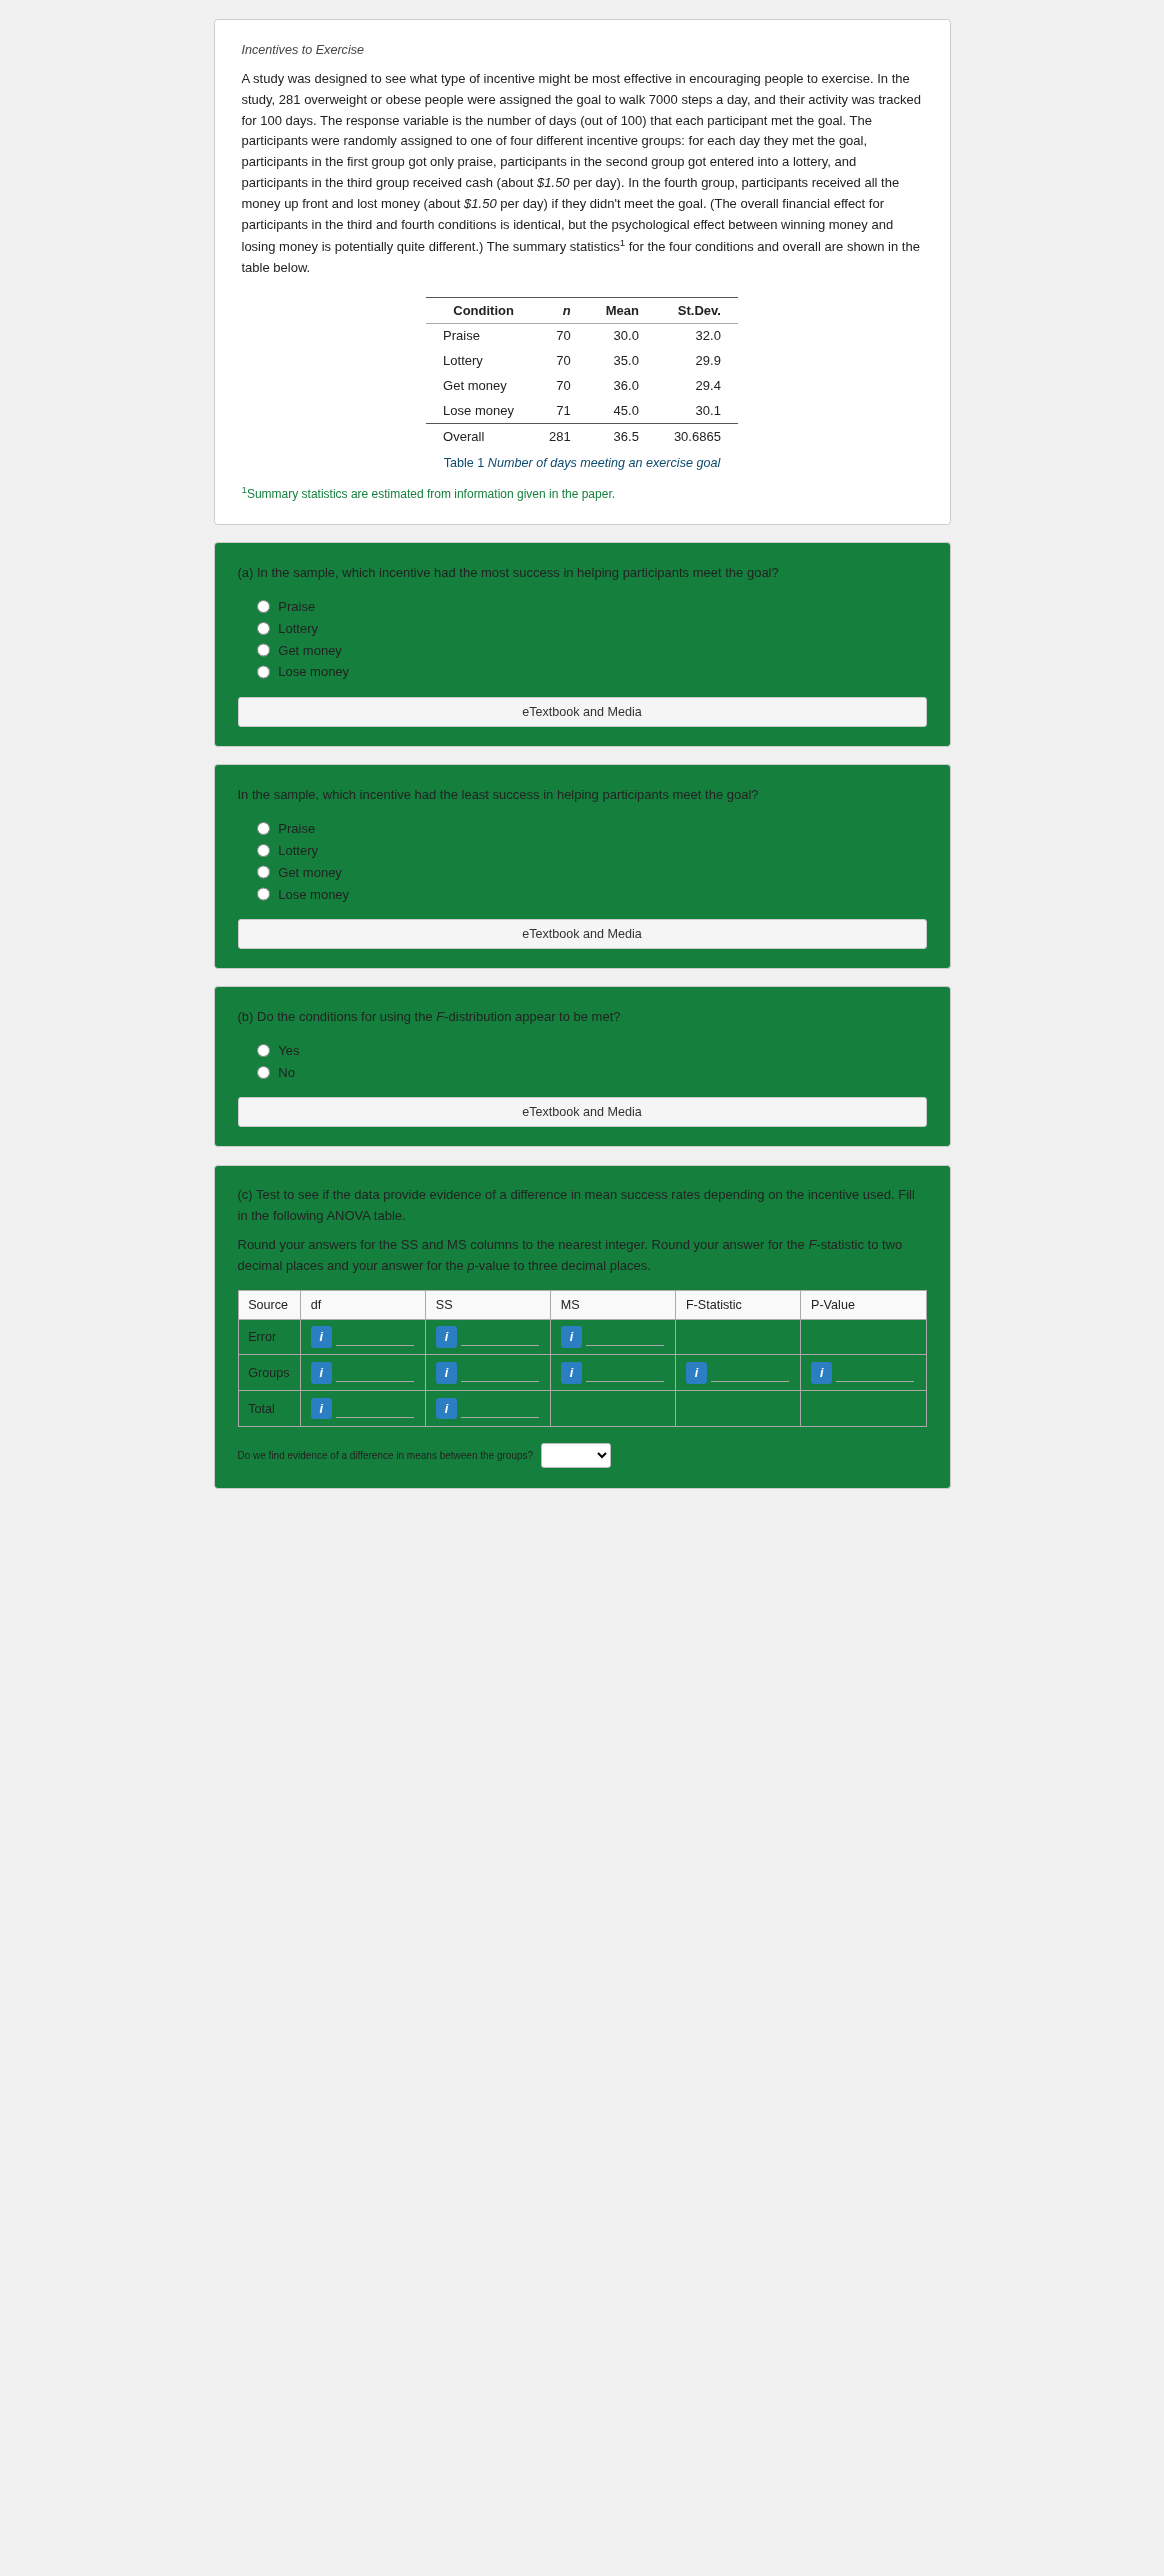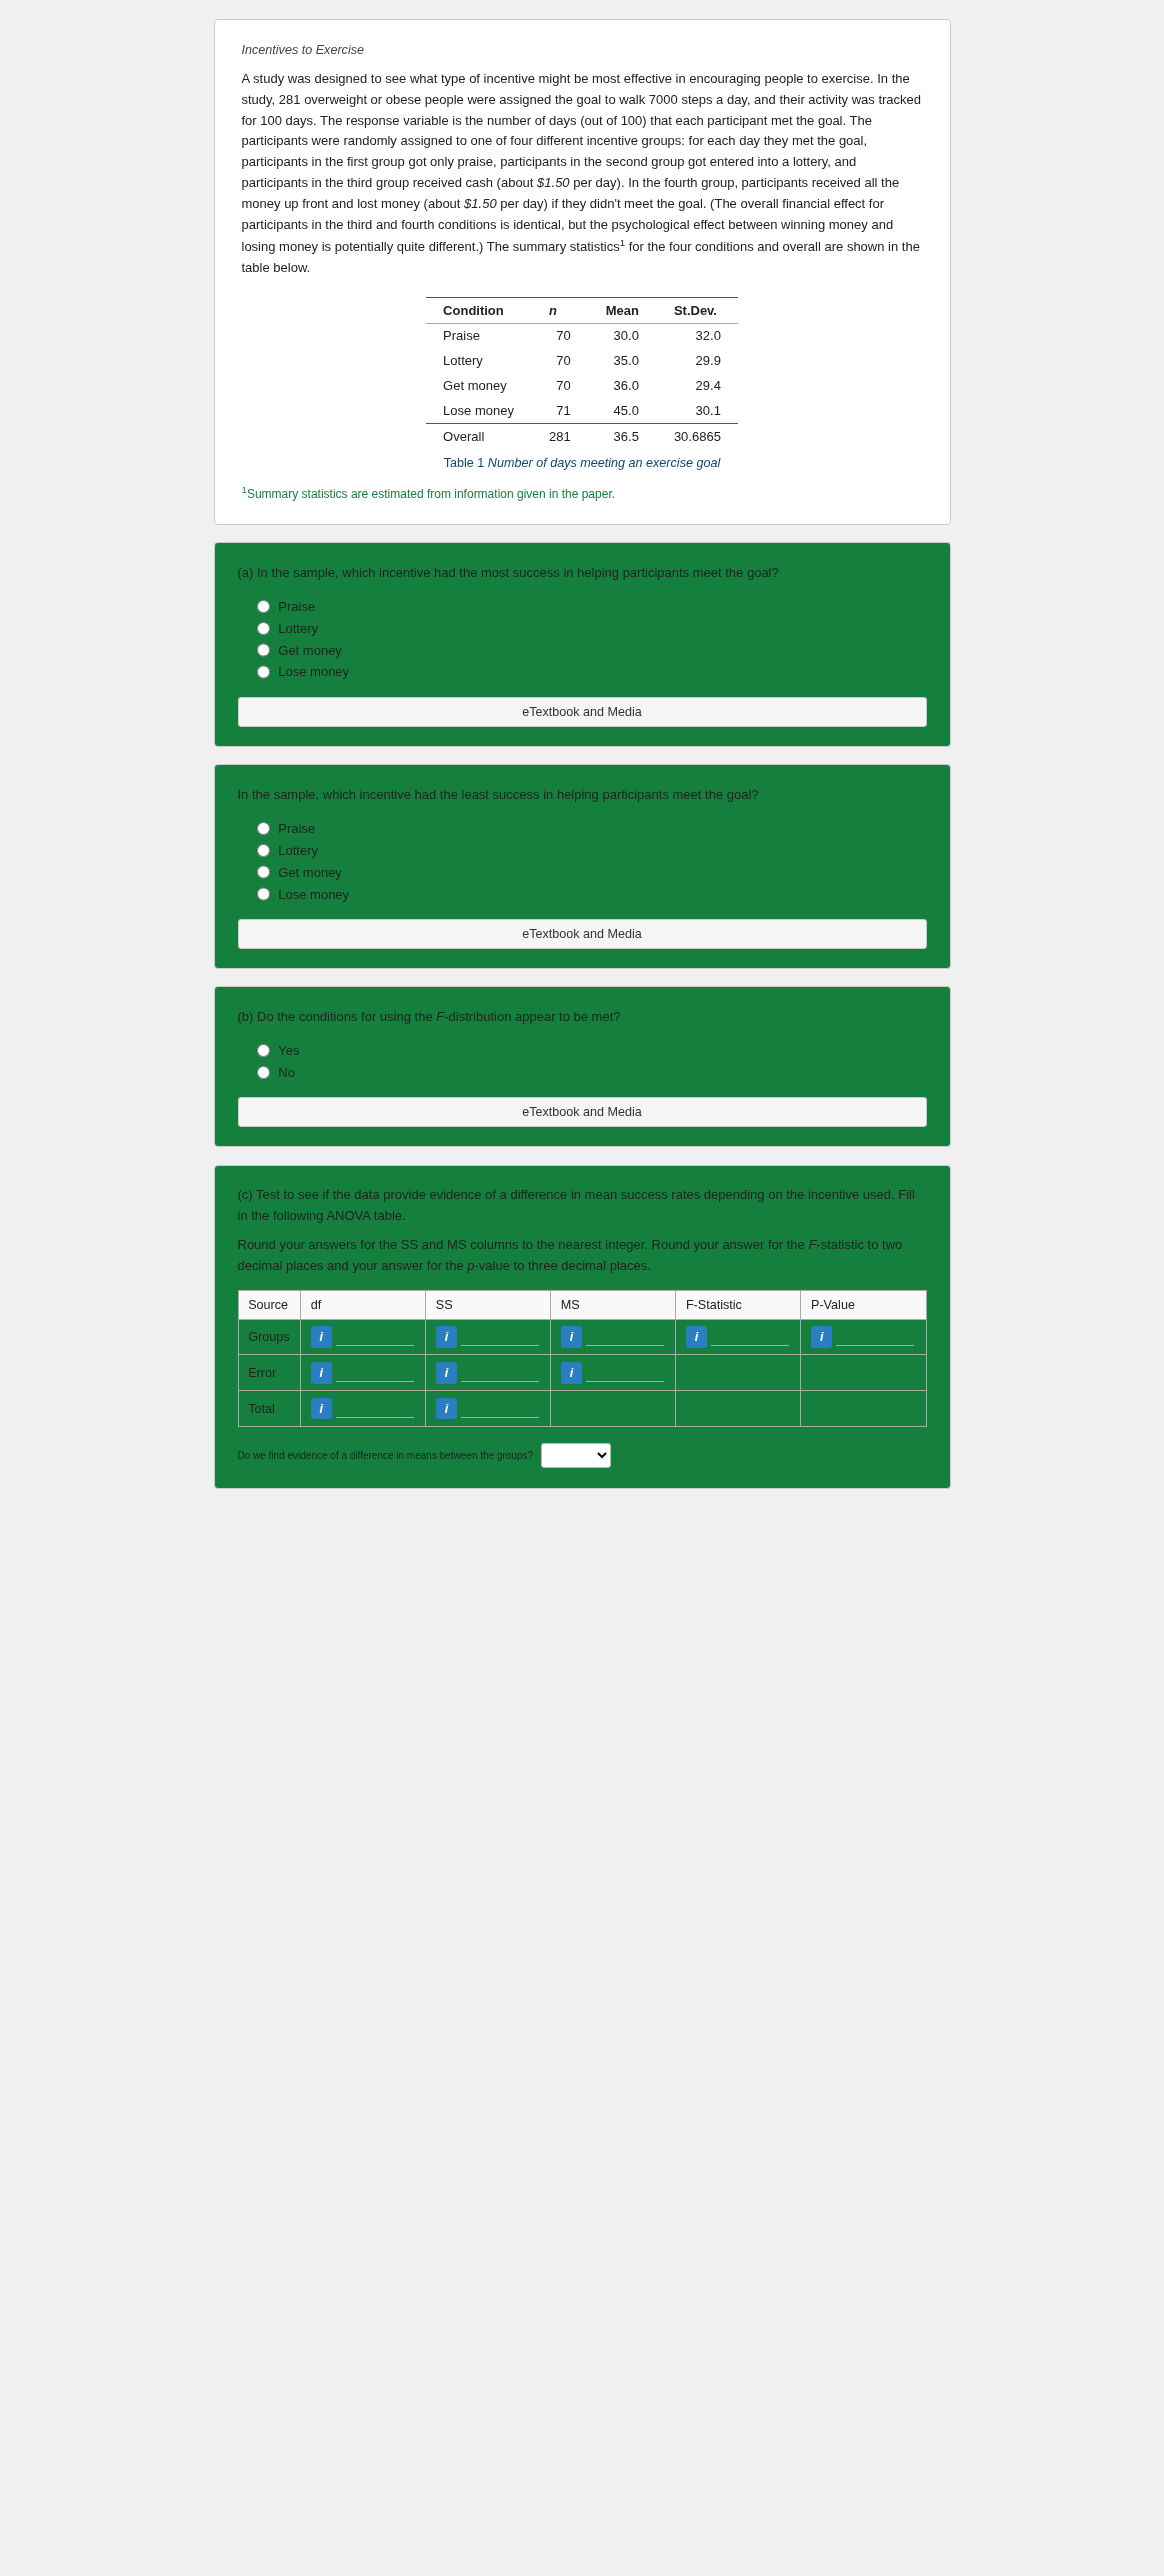--- a/index.html
+++ b/index.html
@@ -41,20 +41,21 @@
       min-width: 310px;
     }
     .data-table th, .data-table td {
       padding: 4.9px 17.5px;
       text-align: left;
     }
     .data-table th {
       border-top: 1.5px solid #555;
       border-bottom: 1px solid #aaa;
       font-weight: bold;
+      text-align: right;
     }
     .data-table td.num { text-align: right; }
     .data-table tr.last-row td {
       border-bottom: 1.5px solid #555;
     }
     .data-table tr.total-row td {
       border-top: 1px solid #aaa;
     }
     .table-caption {
       text-align: center;
@@ -312,54 +313,20 @@
         <th>df</th>
         <th>SS</th>
         <th>MS</th>
         <th>F-Statistic</th>
         <th>P-Value</th>
       </tr>
     </thead>
     <tbody>
 
       <tr>
-        <td>Groups</td>
-        <td>
-          <div class="anova-input-cell">
-            <button class="info-btn">i</button>
-            <input type="text" style="">
-          </div>
-        </td>
-        <td>
-          <div class="anova-input-cell">
-            <button class="info-btn">i</button>
-            <input type="text" style="">
-          </div>
-        </td>
-        <td>
-          <div class="anova-input-cell">
-            <button class="info-btn">i</button>
-            <input type="text" style="">
-          </div>
-        </td>
-        <td>
-          <div class="anova-input-cell">
-            <button class="info-btn">i</button>
-            <input type="text" style="">
-          </div>
-        </td>
-        <td>
-          <div class="anova-input-cell">
-            <button class="info-btn">i</button>
-            <input type="text" style="">
-          </div>
-        </td>
-      </tr>
-
-      <tr>
         <td>Error</td>
         <td>
           <div class="anova-input-cell">
             <button class="info-btn">i</button>
             <input type="text" style="">
           </div>
         </td>
         <td>
           <div class="anova-input-cell">
             <button class="info-btn">i</button>
@@ -367,20 +334,54 @@
           </div>
         </td>
         <td>
           <div class="anova-input-cell">
             <button class="info-btn">i</button>
             <input type="text" style="">
           </div>
         </td>
         <td></td>
         <td></td>
+      </tr>
+
+      <tr>
+        <td>Groups</td>
+        <td>
+          <div class="anova-input-cell">
+            <button class="info-btn">i</button>
+            <input type="text" style="">
+          </div>
+        </td>
+        <td>
+          <div class="anova-input-cell">
+            <button class="info-btn">i</button>
+            <input type="text" style="">
+          </div>
+        </td>
+        <td>
+          <div class="anova-input-cell">
+            <button class="info-btn">i</button>
+            <input type="text" style="">
+          </div>
+        </td>
+        <td>
+          <div class="anova-input-cell">
+            <button class="info-btn">i</button>
+            <input type="text" style="">
+          </div>
+        </td>
+        <td>
+          <div class="anova-input-cell">
+            <button class="info-btn">i</button>
+            <input type="text" style="">
+          </div>
+        </td>
       </tr>
 
       <tr>
         <td>Total</td>
         <td>
           <div class="anova-input-cell">
             <button class="info-btn">i</button>
             <input type="text" style="">
           </div>
         </td>

